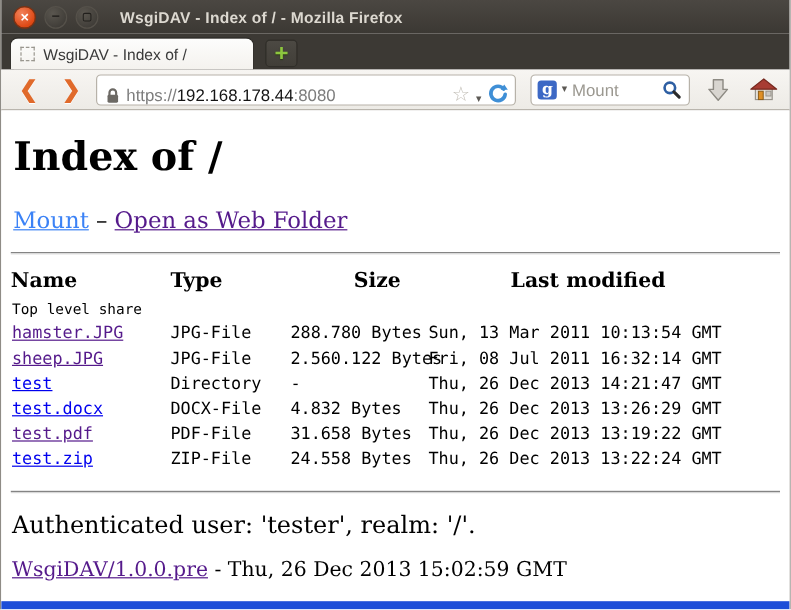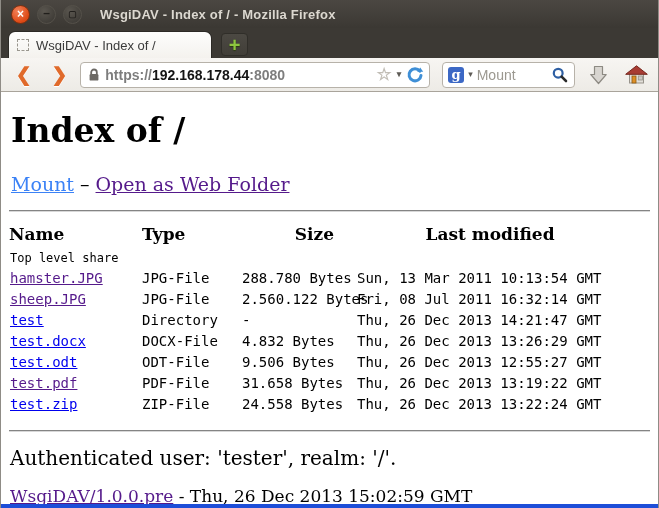--- a/index.html
+++ b/index.html
@@ -80,22 +80,22 @@
   }
   .navbtn {
     width: 30px; height: 26px;
     display: flex; align-items: center; justify-content: center;
     color: #e06a2b; font-size: 19px; font-weight: bold; cursor: default;
     text-shadow: 0 1px 0 #fff;
   }
   .urlbar {
     width: 354px; height: 26px;
     background: #fff; border: 1px solid #b7b2a9; border-radius: 4px;
-    display: flex; align-items: center;
-    padding: 0 5px 0 7px; gap: 5px; font-weight: bold;
+    display: flex; align-items: flex-end;
+    padding: 0 5px 0 7px; gap: 5px;
   }
   .url-text { font-size: 14px; white-space: nowrap; flex: 1 1 auto; overflow: hidden; }
   .url-scheme, .url-port { color: #7d7d7d; }
   .url-host { color: #141414; }
   .star-icon { color: #c2beb6; font-size: 17px; line-height: 1; cursor: default; }
   .caret-icon { color: #5d5a55; font-size: 9px; line-height: 1; cursor: default; }
   .reload-icon { display: flex; align-items: center; cursor: default; }
 
   .searchbox {
     margin-left: 6px;
@@ -114,21 +114,21 @@
 
   .tool-icon-btn {
     width: 28px; height: 28px; margin-left: 4px;
     display: flex; align-items: center; justify-content: center; cursor: default;
   }
 
   
   .content {
     flex: 1 1 auto;
     background: #fff;
-    border-bottom: 4px solid #1d4ed8;
+    border-bottom: 7px solid #1d4ed8;
     padding: 0 8px;
     overflow: hidden;
     font-family: "DejaVu Serif", serif;
     color: #000;
   }
   h1.page-heading {
     font-family: "DejaVu Serif", serif;
     font-size: 33px; font-weight: bold;
     margin: 19px 0 0 2px;
   }
@@ -294,26 +294,20 @@
     <td class="td-modified">Thu, 26 Dec 2013 14:21:47 GMT</td>
   </tr>
 
   <tr>
     <td class="td-name"><a class="file-link">test.docx</a></td>
     <td class="td-type">DOCX-File</td>
     <td class="td-size">4.832 Bytes</td>
     <td class="td-modified">Thu, 26 Dec 2013 13:26:29 GMT</td>
   </tr>
 
-  <tr>
-    <td class="td-name"><a class="file-link">test.odt</a></td>
-    <td class="td-type">ODT-File</td>
-    <td class="td-size">9.506 Bytes</td>
-    <td class="td-modified">Thu, 26 Dec 2013 12:55:27 GMT</td>
-  </tr>
 
   <tr>
     <td class="td-name"><a class="file-link visited">test.pdf</a></td>
     <td class="td-type">PDF-File</td>
     <td class="td-size">31.658 Bytes</td>
     <td class="td-modified">Thu, 26 Dec 2013 13:19:22 GMT</td>
   </tr>
 
   <tr>
     <td class="td-name"><a class="file-link">test.zip</a></td>

